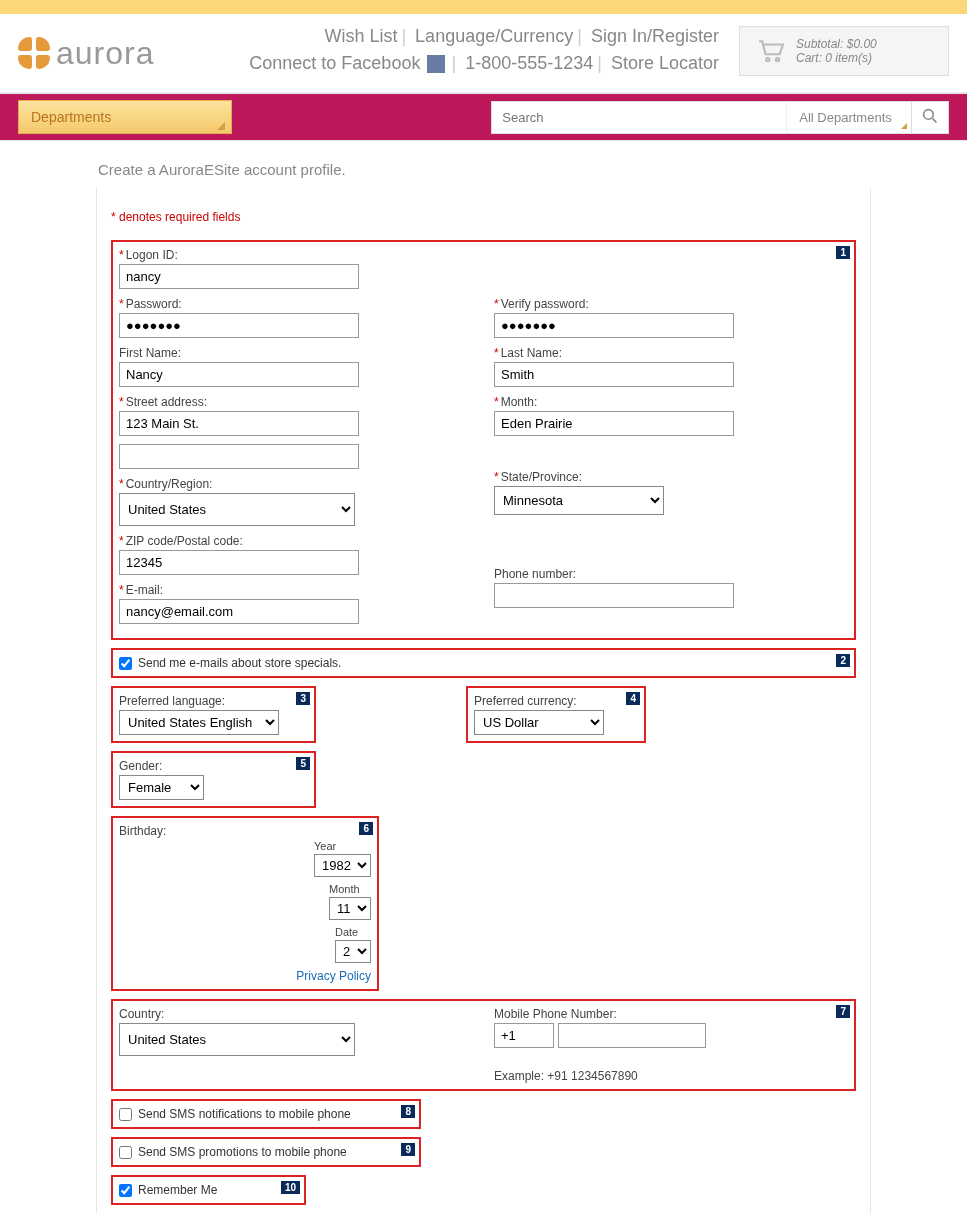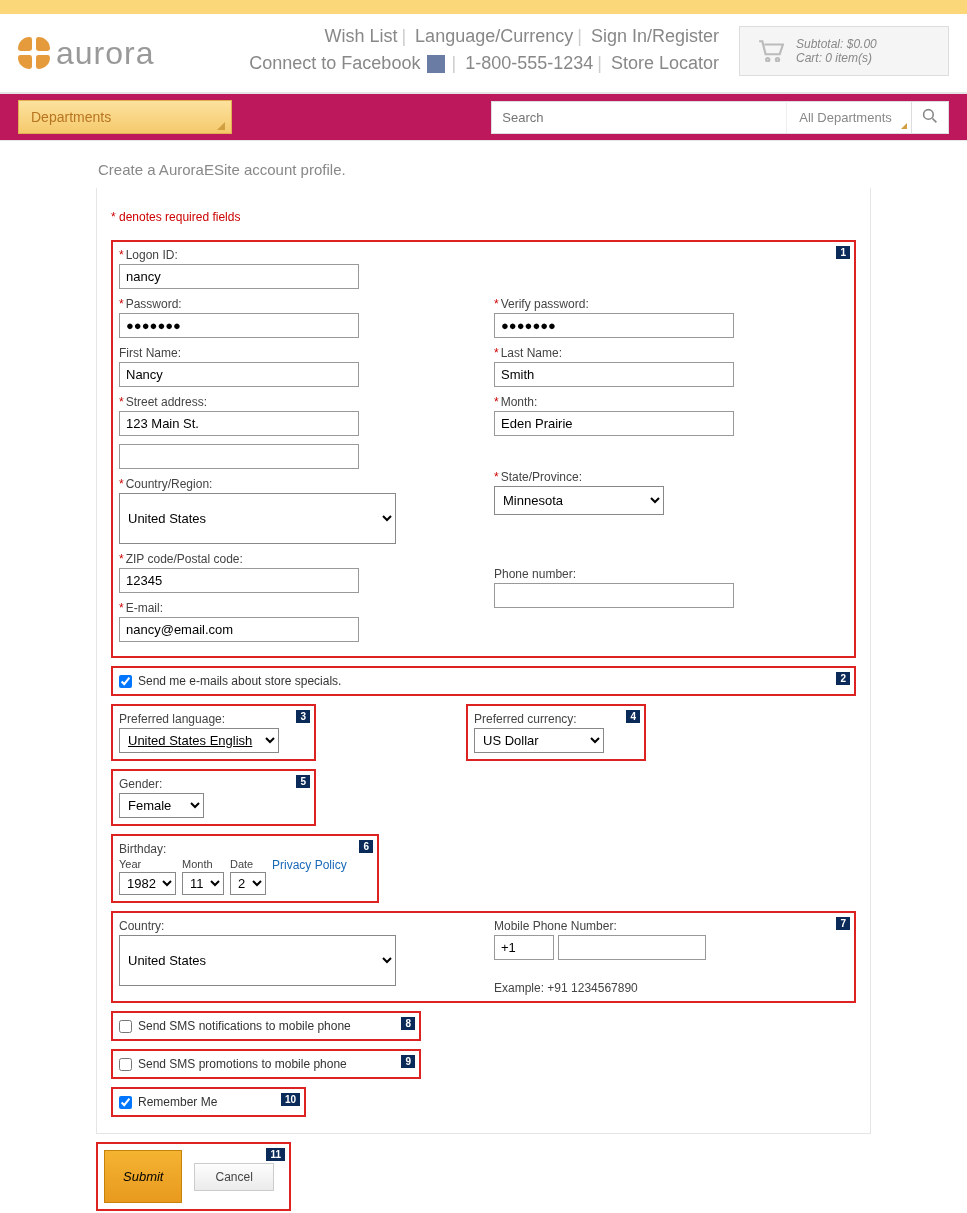--- a/index.html
+++ b/index.html
@@ -39,27 +39,27 @@
 .req-note { color:#c00; font-size:12px; margin:8px 0 16px;}
 .red-box { border:2px solid #d22; padding:6px; margin-bottom:8px; position:relative;}
 .badge { position:absolute; background:#0a2a5a; color:#fff; font-size:10px; font-weight:bold; padding:1px 4px; top:4px; right:4px;}
 .row2 { display:flex; gap:40px; }
 .col { width:335px; }
 .field { margin-bottom:8px; }
 .label { font-size:12px; color:#444; margin-bottom:2px;}
 .req { color:#c00; margin-right:2px;}
 .tin { width:240px; padding:4px 6px; border:1px solid #999; font-size:13px;}
 .sel { padding:3px 4px; border:1px solid #888; font-size:13px; background:#fff;}
-.sel-wide { width:277px; padding:16px 4px; }
+.sel-wide { width:236px; padding:7px 4px; }
 .sel-sm { padding:2px 3px;}
 .cbx { margin-right:6px; vertical-align:middle;}
 .grp { display:inline-block; vertical-align:top;}
 .small-row { display:flex; gap:10px; }
 .half-box { width:49%; }
-.inline-row { display:flex; gap:6px; align-items:flex-start;}
+.inline-row { display:flex; gap:6px; align-items:flex-end;flex-direction:column;}
 .link { color:#1a6ab8; text-decoration:none; font-size:12px;}
 .hint { font-size:12px; color:#444; margin-top:21px;}
 .btn-row { display:flex; gap:12px; align-items:center; margin-top:4px;}
 .btn-submit { background:linear-gradient(#f5b332,#e89a1e); border:1px solid #c7820a; color:#000; padding:18px 18px; font-size:13px;font-style:italic;}
 .btn-cancel { background:linear-gradient(#fdfdfd,#ebebeb); border:1px solid #ccc; color:#444; padding:6px 20px; font-size:12px;}
 .narrow-box { max-width:290px;}
 .checkbox-row { font-size:12px; color:#333; display:flex; align-items:center;}
 </style>
 </head>
 <body>
@@ -165,21 +165,21 @@
     <div class="red-box narrow-box checkbox-row" style="max-width:none;">
       <span class="badge">2</span>
       <input type="checkbox" checked="" class="cbx" style="">
       <span>Send me e-mails about store specials.</span>
     </div>
 
     <div class="small-row">
       <div class="red-box half-box narrow-box" style="width:205px;">
         <span class="badge">3</span>
         <div class="label">Preferred language:</div>
-        <select class="sel" style="width:160px;text-decoration:underline;"><option>United States English</option></select>
+        <select class="sel" style="width:160px;"><option>United States English</option></select>
       </div>
       <div style="width:130px;"></div>
       <div class="red-box half-box" style="width:180px;">
         <span class="badge">4</span>
         <div class="label">Preferred currency:</div>
         <select class="sel" style="width:130px;"><option>US Dollar</option></select>
       </div>
     </div>
 
     <div class="red-box" style="width:205px;">

